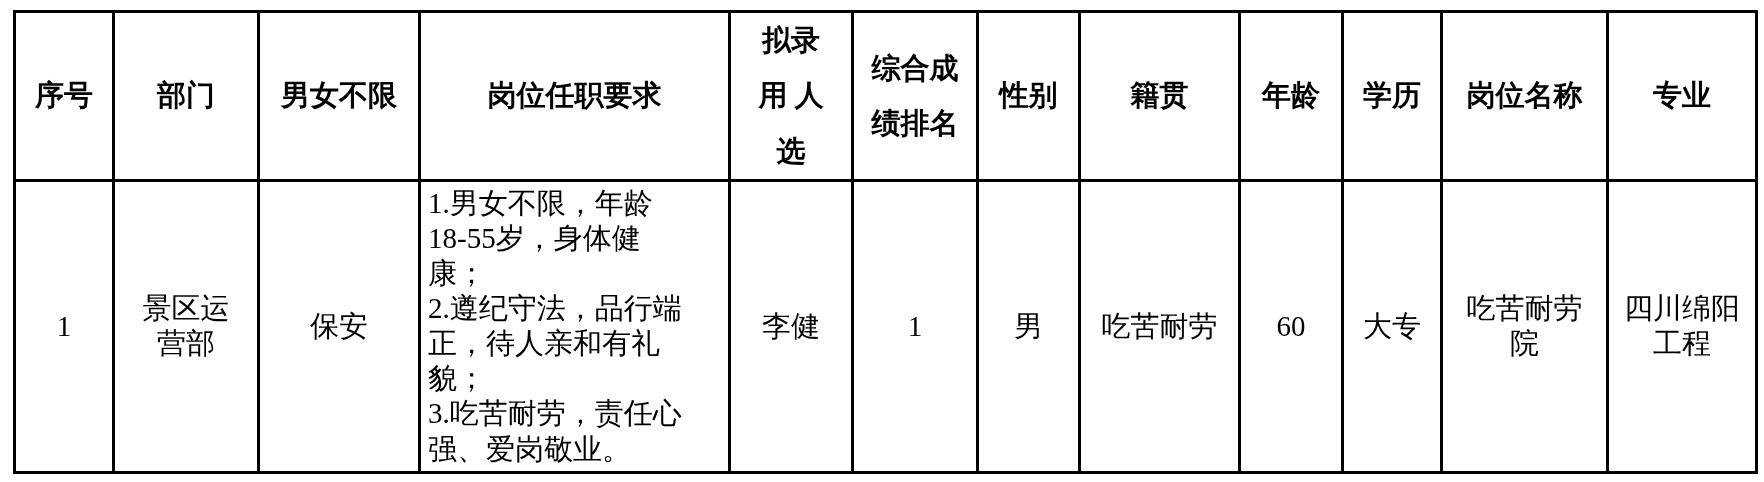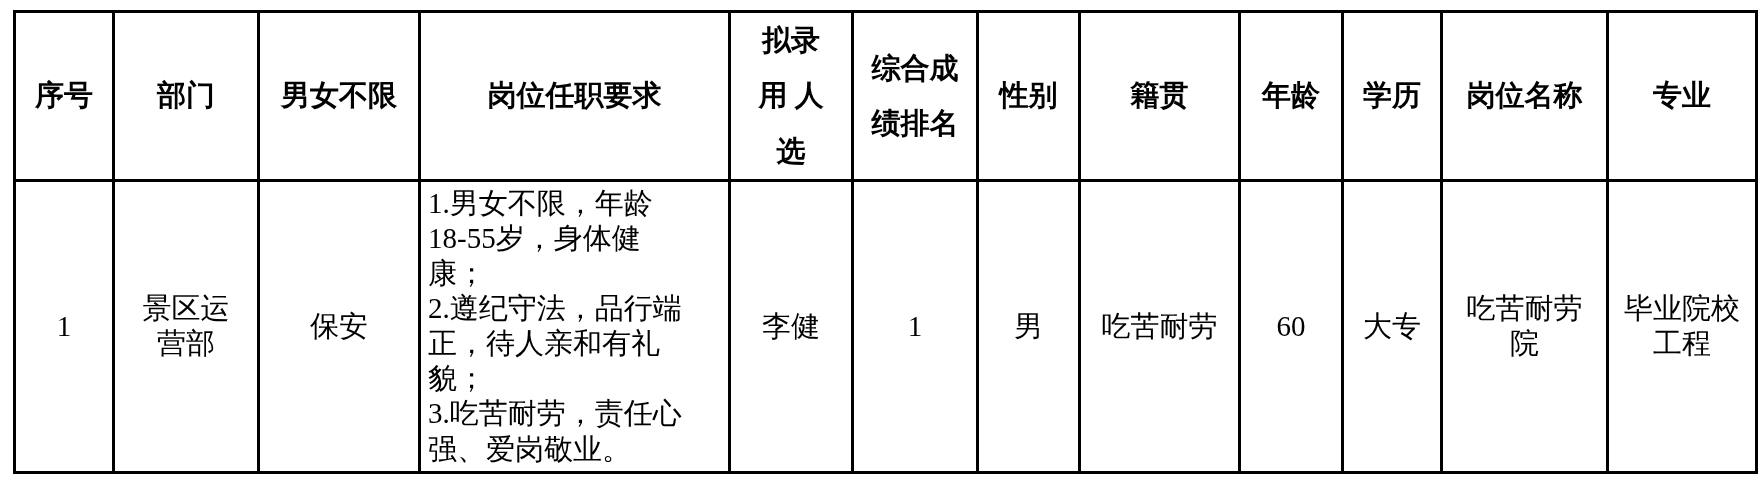--- a/index.html
+++ b/index.html
@@ -105,18 +105,18 @@
 3.吃苦耐劳，责任心
 强、爱岗敬业。</td>
         <td>李健</td>
         <td>1</td>
         <td>男</td>
         <td>吃苦耐劳</td>
         <td>60</td>
         <td>大专</td>
         <td>吃苦耐劳
 院</td>
-        <td>毕业院校
+        <td>四川绵阳
 工程</td>
       </tr>
     </tbody>
   </table>
 </div>
 
 </body></html>

